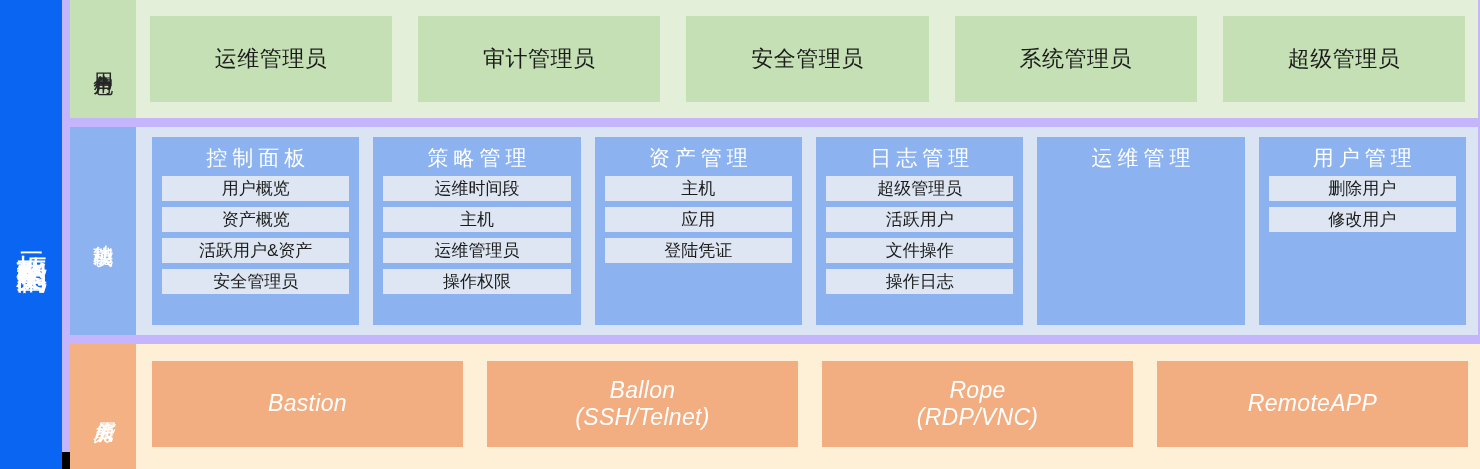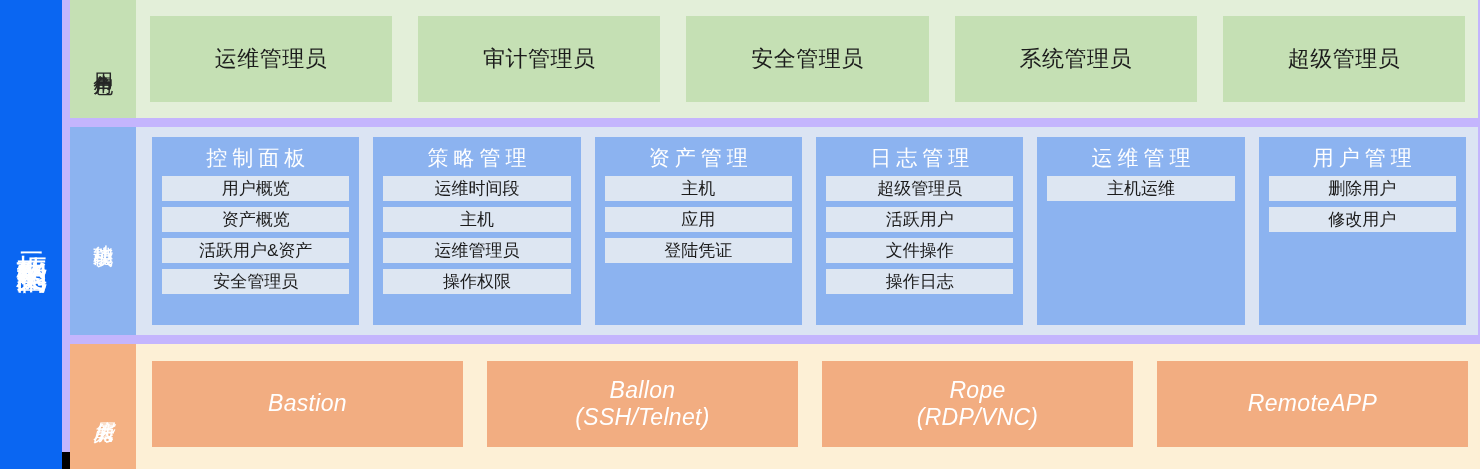--- a/index.html
+++ b/index.html
@@ -215,21 +215,20 @@
           <div class="module-item">超级管理员</div>
           <div class="module-item">活跃用户</div>
           <div class="module-item">文件操作</div>
           <div class="module-item">操作日志</div>
         </div>
       </div>
 
       <div class="module-card">
         <div class="module-title">运维管理</div>
         <div class="module-items">
-          <div class="module-item">主机运维</div>
         </div>
       </div>
 
       <div class="module-card">
         <div class="module-title">用户管理</div>
         <div class="module-items">
           <div class="module-item">删除用户</div>
           <div class="module-item">修改用户</div>
         </div>
       </div>

